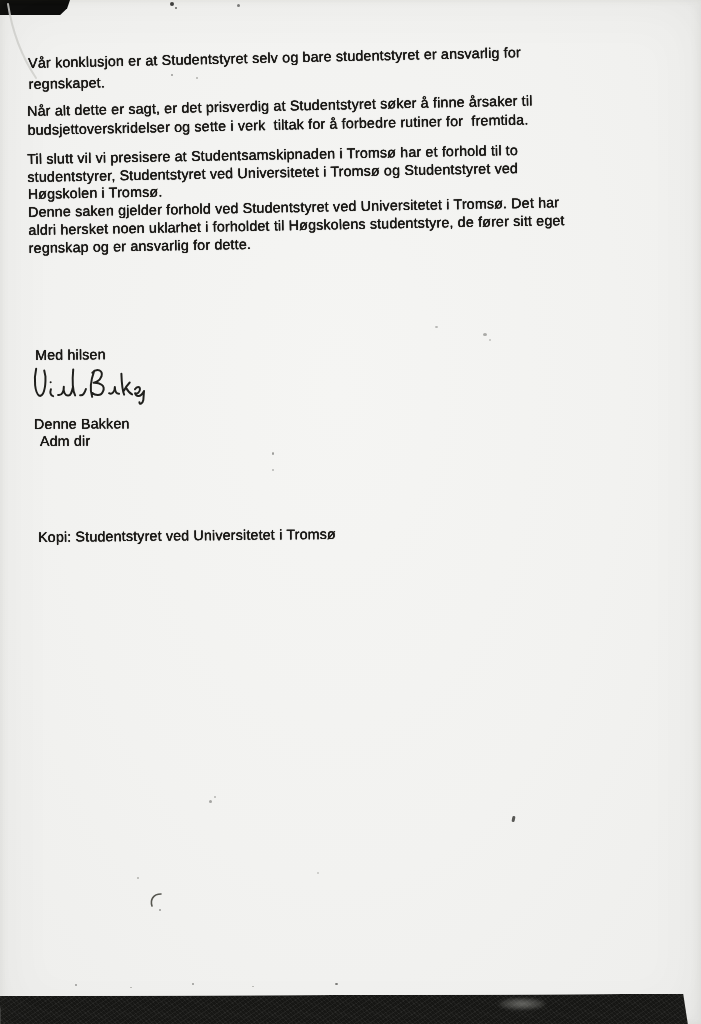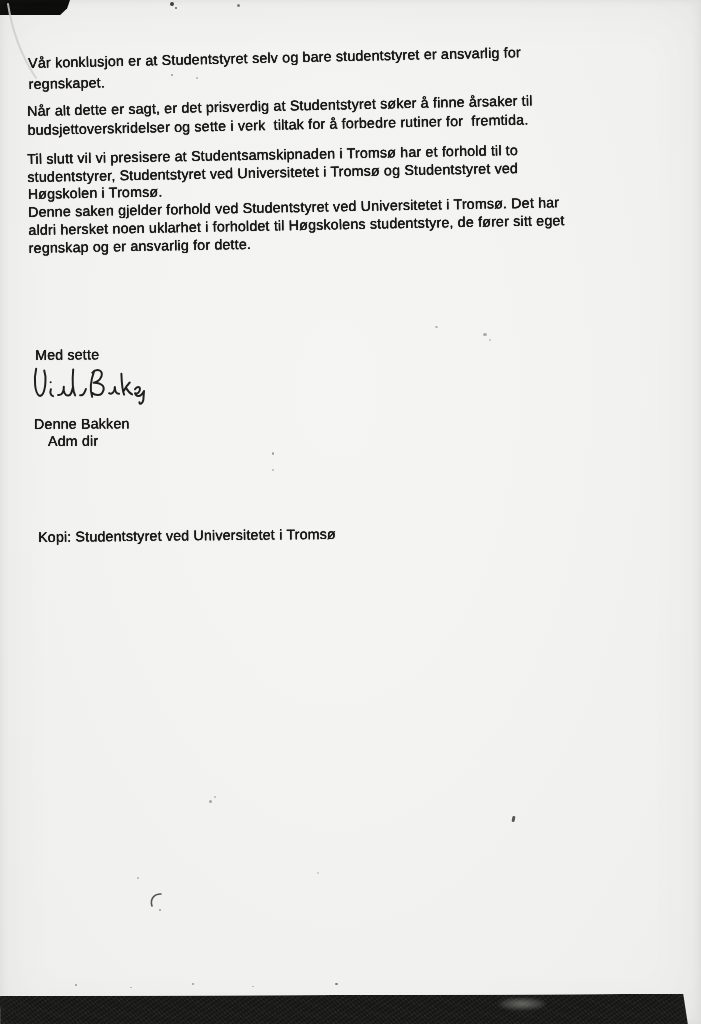--- a/index.html
+++ b/index.html
@@ -20,21 +20,21 @@
     letter-spacing:.2px;
     text-shadow:0 0 .7px rgba(22,20,18,.95), 0 0 .3px rgba(22,20,18,.9);
     transform-origin:left top;
   }
   .line{display:block;white-space:pre;}
   .p1{left:28px;top:53px;line-height:21px;transform:rotate(-1.25deg);}
   .p2{left:27px;top:102px;line-height:19px;transform:rotate(-1.2deg);}
   .p34{left:27px;top:151px;line-height:17.7px;transform:rotate(-1.05deg);}
   .closing{left:35px;top:347px;transform:rotate(-.6deg);}
   .signer-name{left:34px;top:416px;transform:rotate(-.4deg);}
-  .signer-title{left:48px;top:433px;transform:rotate(-.4deg);}
+  .signer-title{left:40px;top:433px;transform:rotate(-.4deg);}
   .copyline{left:38px;top:529px;transform:rotate(-.6deg);}
   .signature{position:absolute;left:28px;top:364px;transform:rotate(-2deg);transform-origin:left top;}
 
   
   .corner-mark{
     position:absolute;left:0;top:0;width:70px;height:15px;background:#0c0c0b;
     clip-path:polygon(0 0,100% 0,96% 55%,86% 100%,0 100%);
   }
   .crease{position:absolute;left:2px;top:2px;opacity:.85;}
   .squiggle{position:absolute;left:148px;top:891px;}
@@ -77,21 +77,21 @@
 
   <div class="para p34">
     <span class="line">Til slutt vil vi presisere at Studentsamskipnaden i Tromsø har et forhold til to</span>
     <span class="line">studentstyrer, Studentstyret ved Universitetet i Tromsø og Studentstyret ved</span>
     <span class="line">Høgskolen i Tromsø.</span>
     <span class="line">Denne saken gjelder forhold ved Studentstyret ved Universitetet i Tromsø. Det har</span>
     <span class="line">aldri hersket noen uklarhet i forholdet til Høgskolens studentstyre, de fører sitt eget</span>
     <span class="line">regnskap og er ansvarlig for dette.</span>
   </div>
 
-  <div class="para closing">Med sette</div>
+  <div class="para closing">Med hilsen</div>
 
   <svg class="signature" width="118" height="54" viewBox="0 0 118 54">
     <g fill="none" stroke="#20201d" stroke-width="2" stroke-linecap="round" stroke-linejoin="round">
       <path d="M8,5 C5,16 6,29 10,32 C14,34 17,25 17,13 L16,7"></path>
       <circle cx="22" cy="19" r="1" fill="#20201d" stroke="none"></circle>
       <path d="M22,26 C21,29 21,32 24,33"></path>
       <path d="M29,32 C33,33 35,28 35,24 C34,29 36,33 39,33 C42,33 43,29 44,25 M45,7 C44,15 43,27 46,33"></path>
       <path d="M51,33 C54,34 56,30 57,27"></path>
       <path d="M66,9 C62,19 61,29 63,35 M64,11 C69,6 75,9 73,15 C71,20 66,21 65,21 C71,21 77,24 74,30 C72,35 66,34 63,31"></path>
       <path d="M80,32 C83,34 86,30 86,26 C86,30 87,33 90,33 M93,13 C93,20 93,29 95,34 M101,22 C98,25 96,28 95,30 M97,27 C99,31 101,33 103,34 M106,29 C108,26 111,26 111,29 C111,32 108,34 106,33 C107,37 112,37 115,31 L114,40 C113,44 110,45 110,42"></path>

